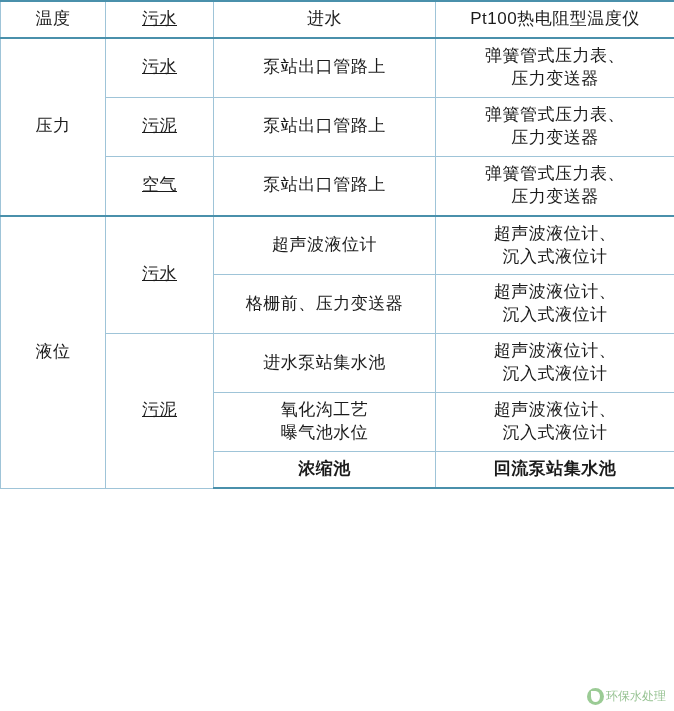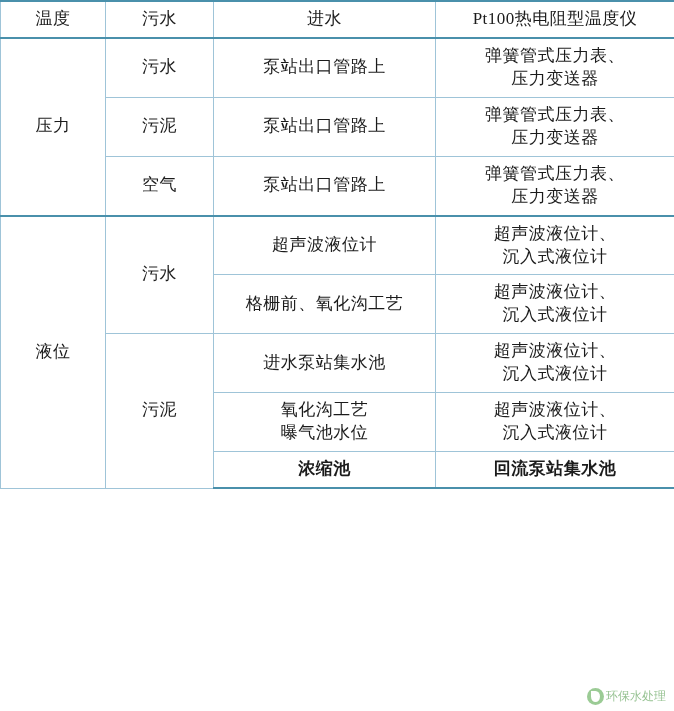--- a/index.html
+++ b/index.html
@@ -31,21 +31,21 @@
     text-align: center;
     vertical-align: middle;
     font-size: 17px;
     line-height: 1.35;
     color: #1b1b1b;
     padding: 6px 4px;
     box-sizing: border-box;
     letter-spacing: 0.5px;
   }
   td.c0 { width: 105px; }
-  td.c1 { width: 108px; }
+  td.c1 { width: 108px; text-decoration: underline; }
   td.c2 { width: 222px; }
   td.c3 { width: 239px; }
 
   
   tr.group-start > td {
     border-top: 2px solid #4a90ab;
   }
   table.meas tr:first-child > td {
     border-top: 2px solid #4a90ab;
   }
@@ -58,21 +58,21 @@
     border-right: 2px solid #4a90ab;
     margin-top: 32px;
   }
   td.first-col {
     border-left: 2px solid #4a90ab;
   }
   td.last-col {
     border-right: 2px solid #4a90ab;
   }
 
-  .two-line { white-space: pre-line; font-family: Liberation Serif, serif; }
+  .two-line { white-space: pre-line; }
 
   .watermark {
     position: absolute;
     right: 8px;
     bottom: 6px;
     display: flex;
     align-items: center;
     gap: 2px;
     opacity: 0.55;
     pointer-events: none;
@@ -139,21 +139,21 @@
 
       <tr class="group-start">
         <td class="c0 first-col group-cell" rowspan="5">液位</td>
         <td class="c1" rowspan="2">污水</td>
         <td class="c2">超声波液位计</td>
         <td class="c3 last-col two-line">超声波液位计、
 沉入式液位计</td>
       </tr>
 
       <tr>
-        <td class="c2">格栅前、氧化沟工艺</td>
+        <td class="c2">格栅前、压力变送器</td>
         <td class="c3 last-col two-line">超声波液位计、
 沉入式液位计</td>
       </tr>
 
       <tr>
         <td class="c1" rowspan="3">污泥</td>
         <td class="c2">进水泵站集水池</td>
         <td class="c3 last-col two-line">超声波液位计、
 沉入式液位计</td>
       </tr>

